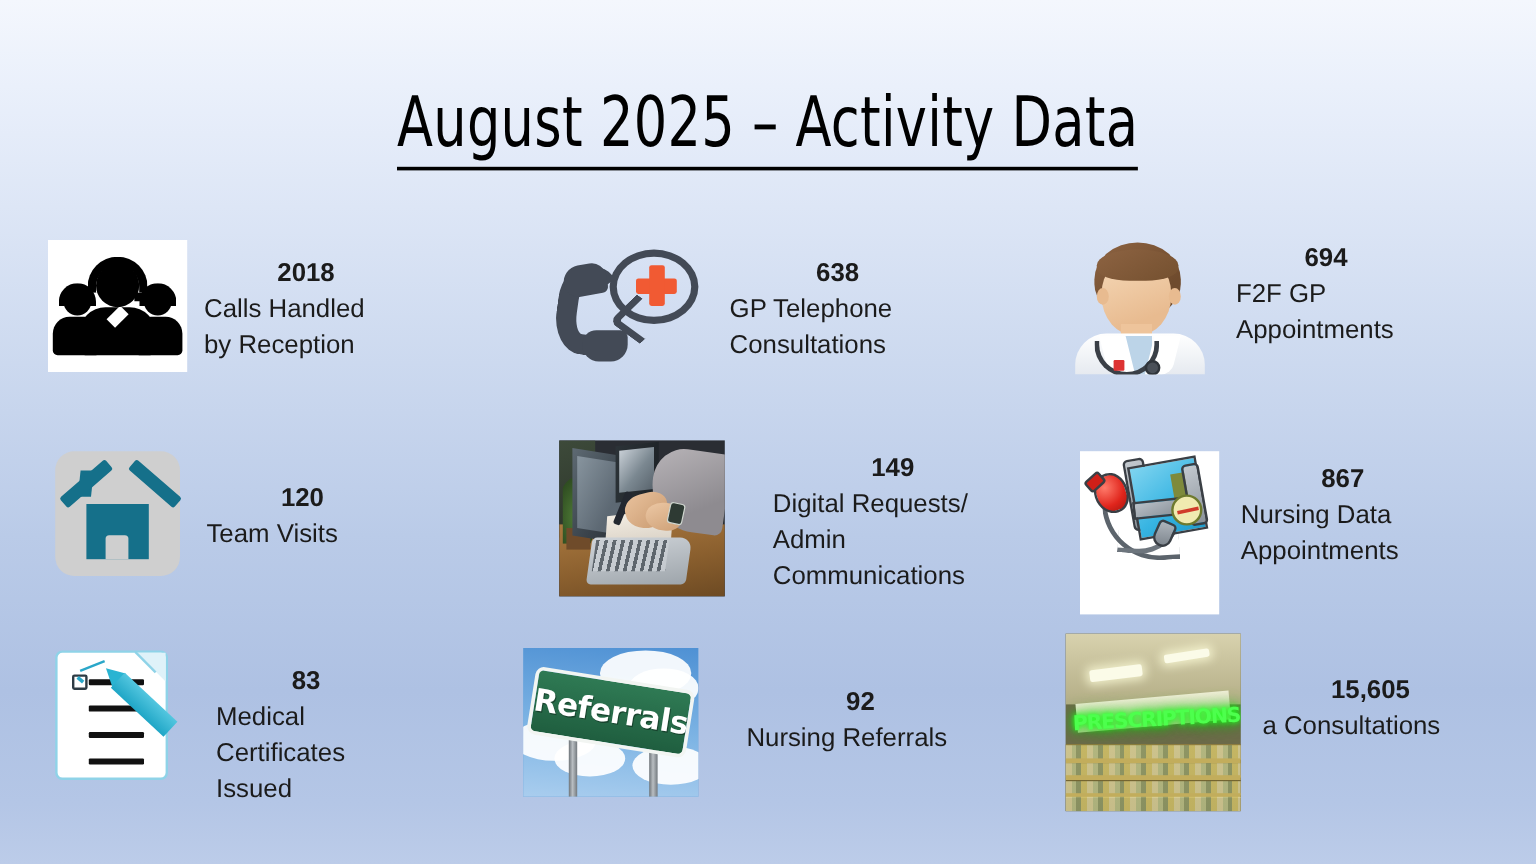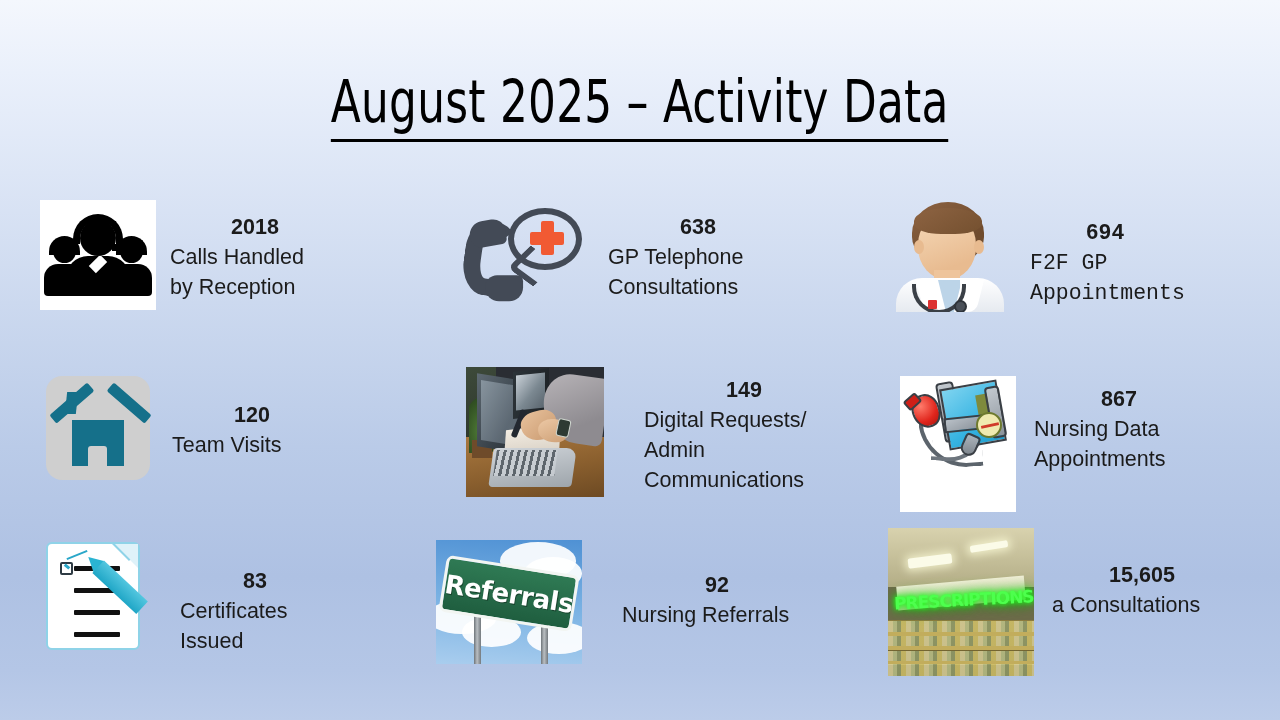--- a/index.html
+++ b/index.html
@@ -577,21 +577,21 @@
         <div class="neck"></div>
         <div class="coat"></div>
         <div class="shirt"></div>
         <div class="lapel-l"></div>
           <div class="lapel-r"></div>
         <div class="scope"></div>
           <div class="scope-bell"></div>
         <div class="badge"></div>
       </div>
     </div>
-    <div class="txt" style="width:150px; margin-left:18px; margin-top:18px;font-family:Liberation Mono, monospace;">
+    <div class="txt" style="width:150px; margin-left:18px; margin-top:0;">
       <span class="num">694</span>
       <span class="lbl">F2F GP</span>
       <span class="lbl">Appointments</span>
     </div>
   </div>
 
   <div class="cell c1 r2" style="left:46px;top:376px;">
     <div class="art">
       <div class="box-grey">
         <div class="house">
@@ -674,22 +674,23 @@
           <div class="line l4"></div>
           <div class="chk"></div>
           <div class="tick"></div>
         </div>
         <div class="pencil">
           <div class="tip"></div>
           <div class="shaft"></div>
         </div>
       </div>
     </div>
-    <div class="txt" style="width:150px; margin-left:22px; margin-top:32px;">
+    <div class="txt" style="width:150px; margin-left:22px; margin-top:18px;">
       <span class="num">83</span>
+      <span class="lbl">Medical</span>
       <span class="lbl">Certificates</span>
       <span class="lbl">Issued</span>
     </div>
   </div>
 
   <div class="cell c2 r3" style="left:436px;top:540px;">
     <div class="art">
       <div class="sign" style="width:146px;height:124px;">
         <div class="sky"></div>
         <div class="cloud cl1"></div>

